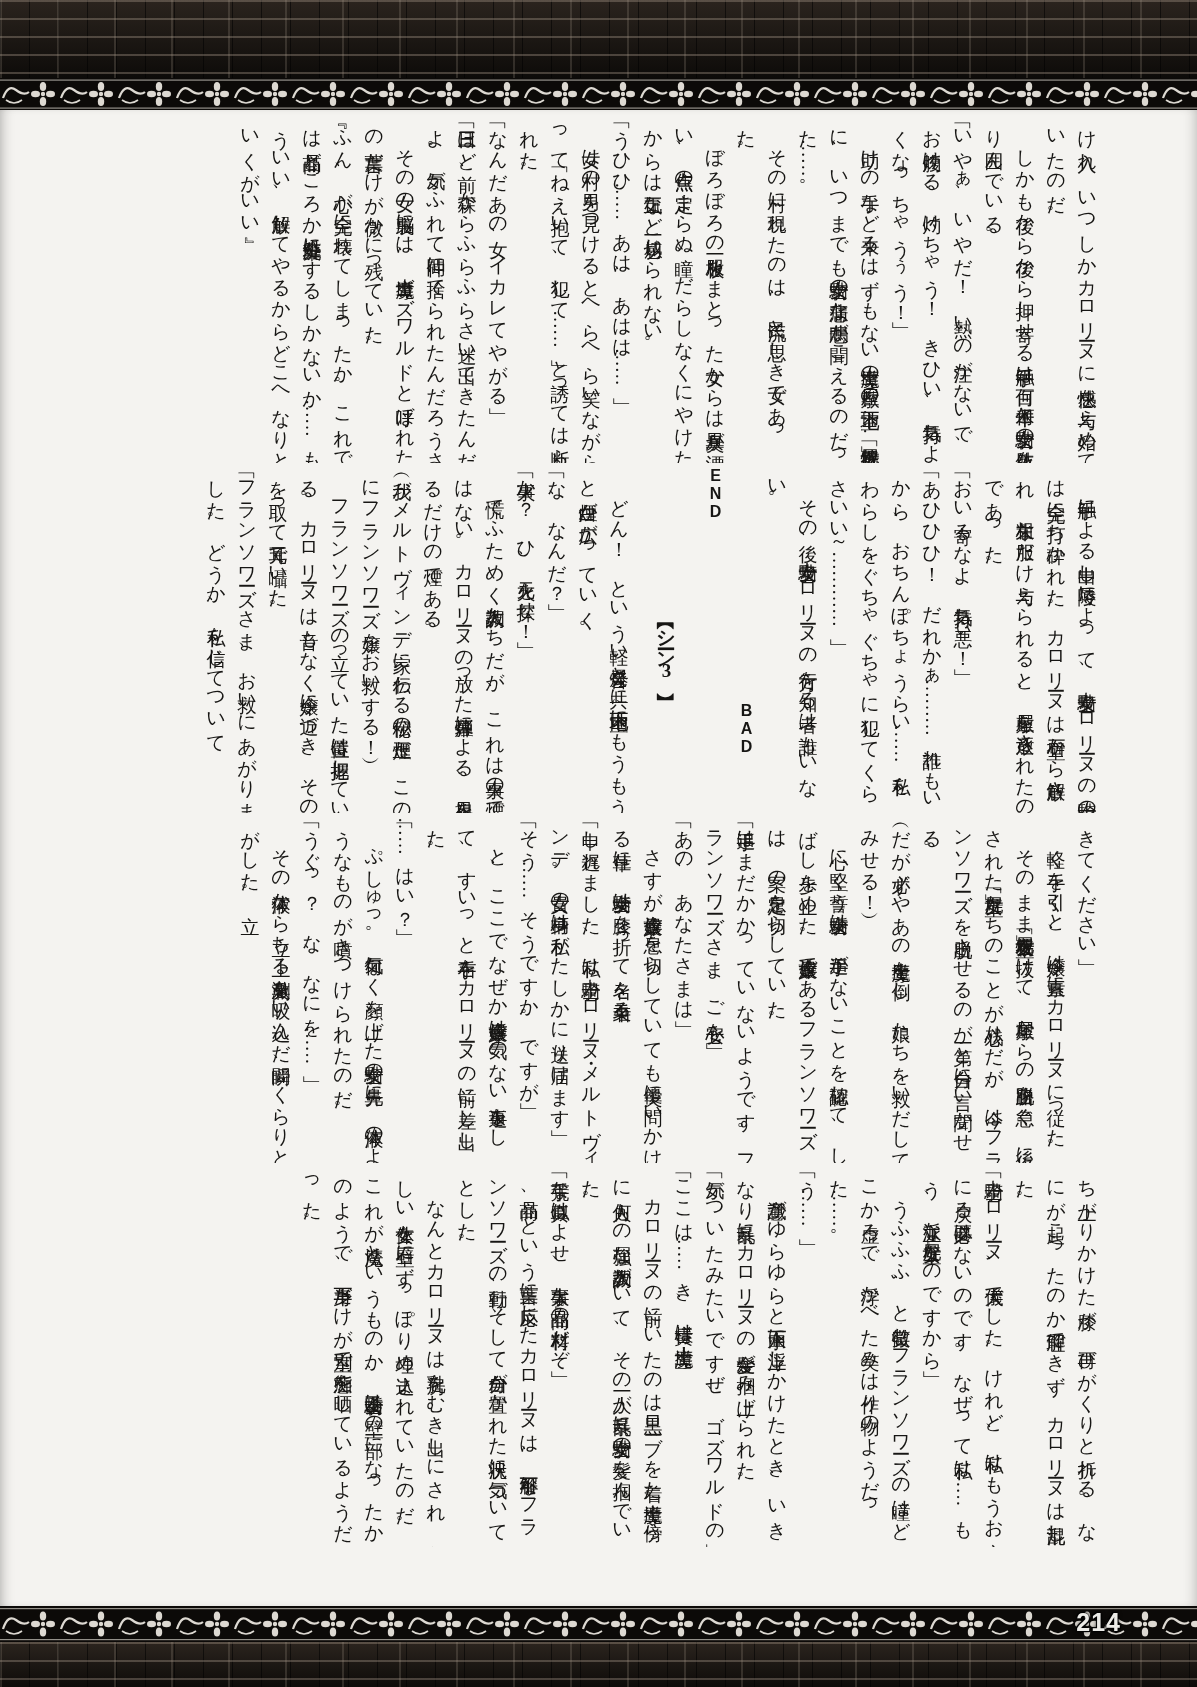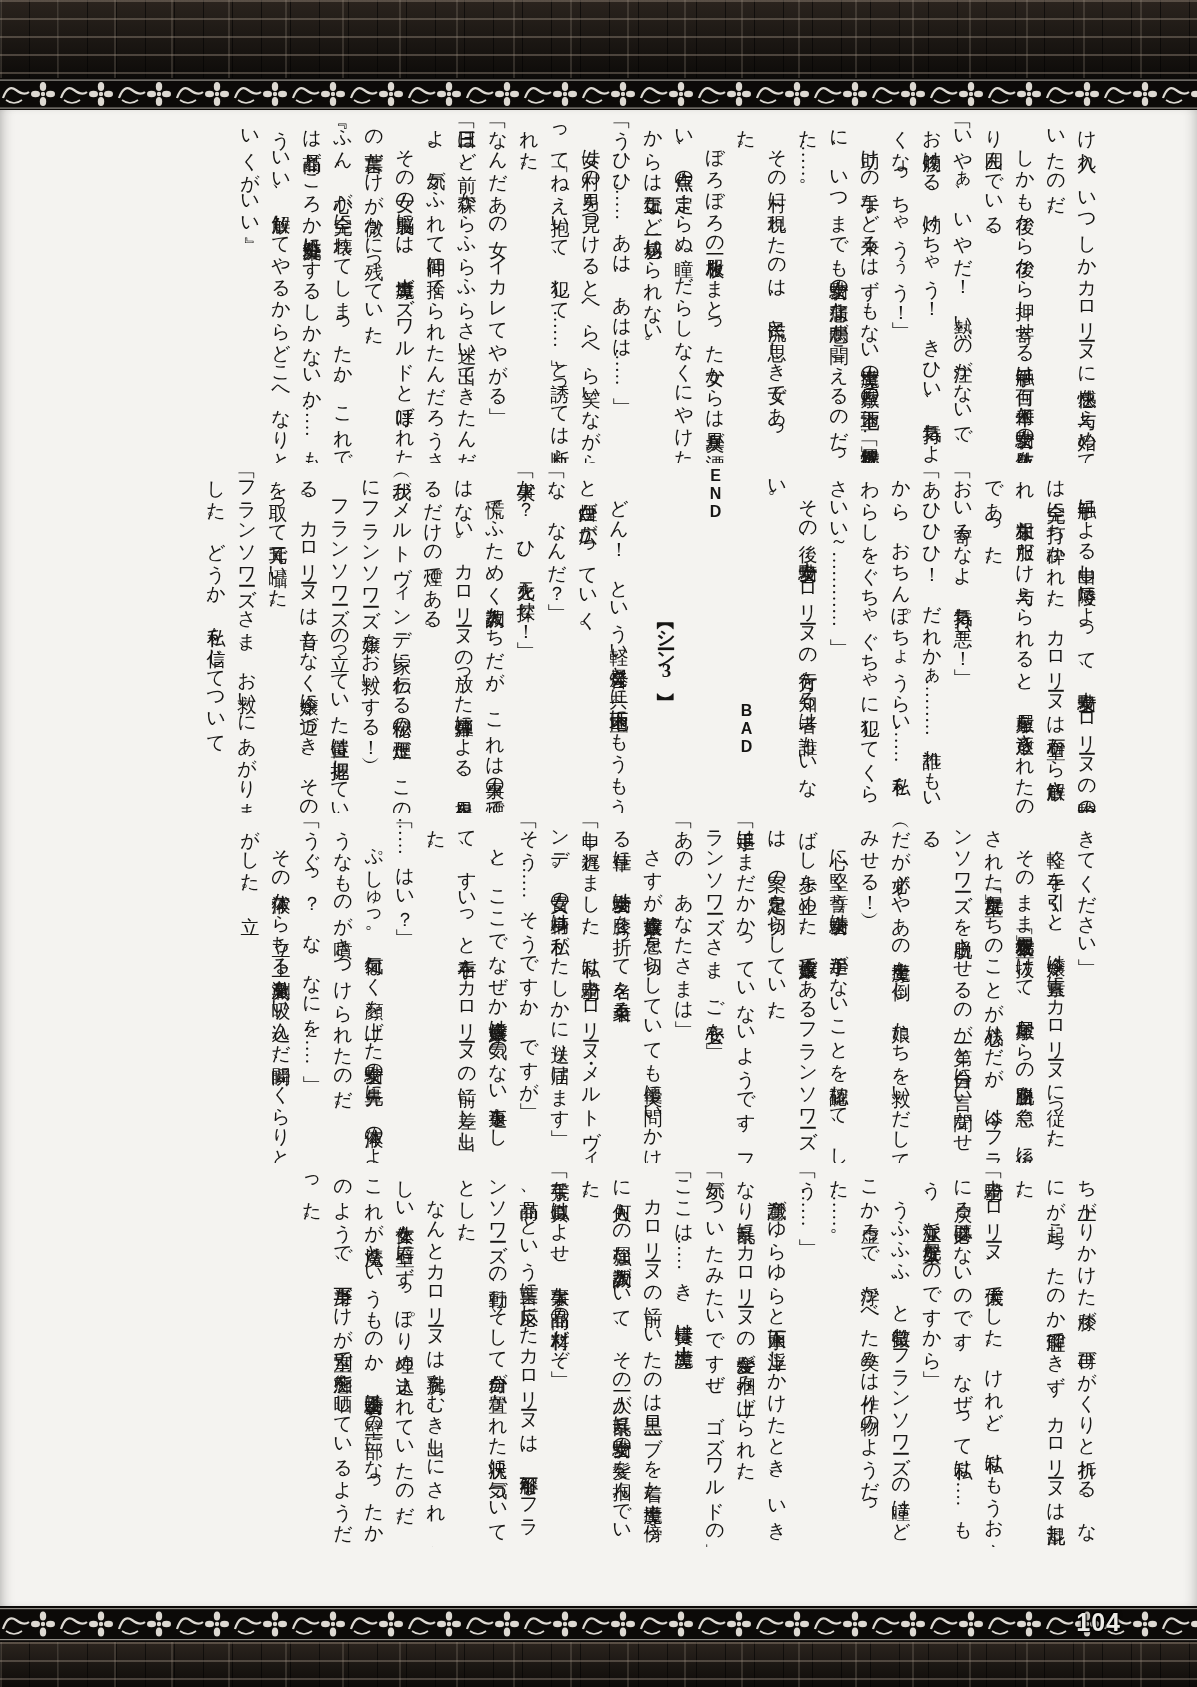--- a/index.html
+++ b/index.html
@@ -160,17 +160,17 @@
           <ellipse cx="50.5" cy="18" rx="4.5" ry="3.2" fill="#ddd9d2"></ellipse>
         </pattern>
       </defs>
       <rect x="0" y="0" width="1197" height="36" fill="#0c0a08"></rect>
       <rect x="0" y="2" width="1197" height="1.2" fill="#cfcac2" opacity="0.7"></rect>
       <rect x="0" y="33" width="1197" height="1.2" fill="#cfcac2" opacity="0.7"></rect>
       <rect x="0" y="0" width="1197" height="36" fill="url(#ornB)"></rect>
     </svg>
   </div>
 
-  <span class="page-number">104</span>
+  <span class="page-number">214</span>
 
   <div class="brick bottom"></div>
 
 </div>
 
 </body></html>

